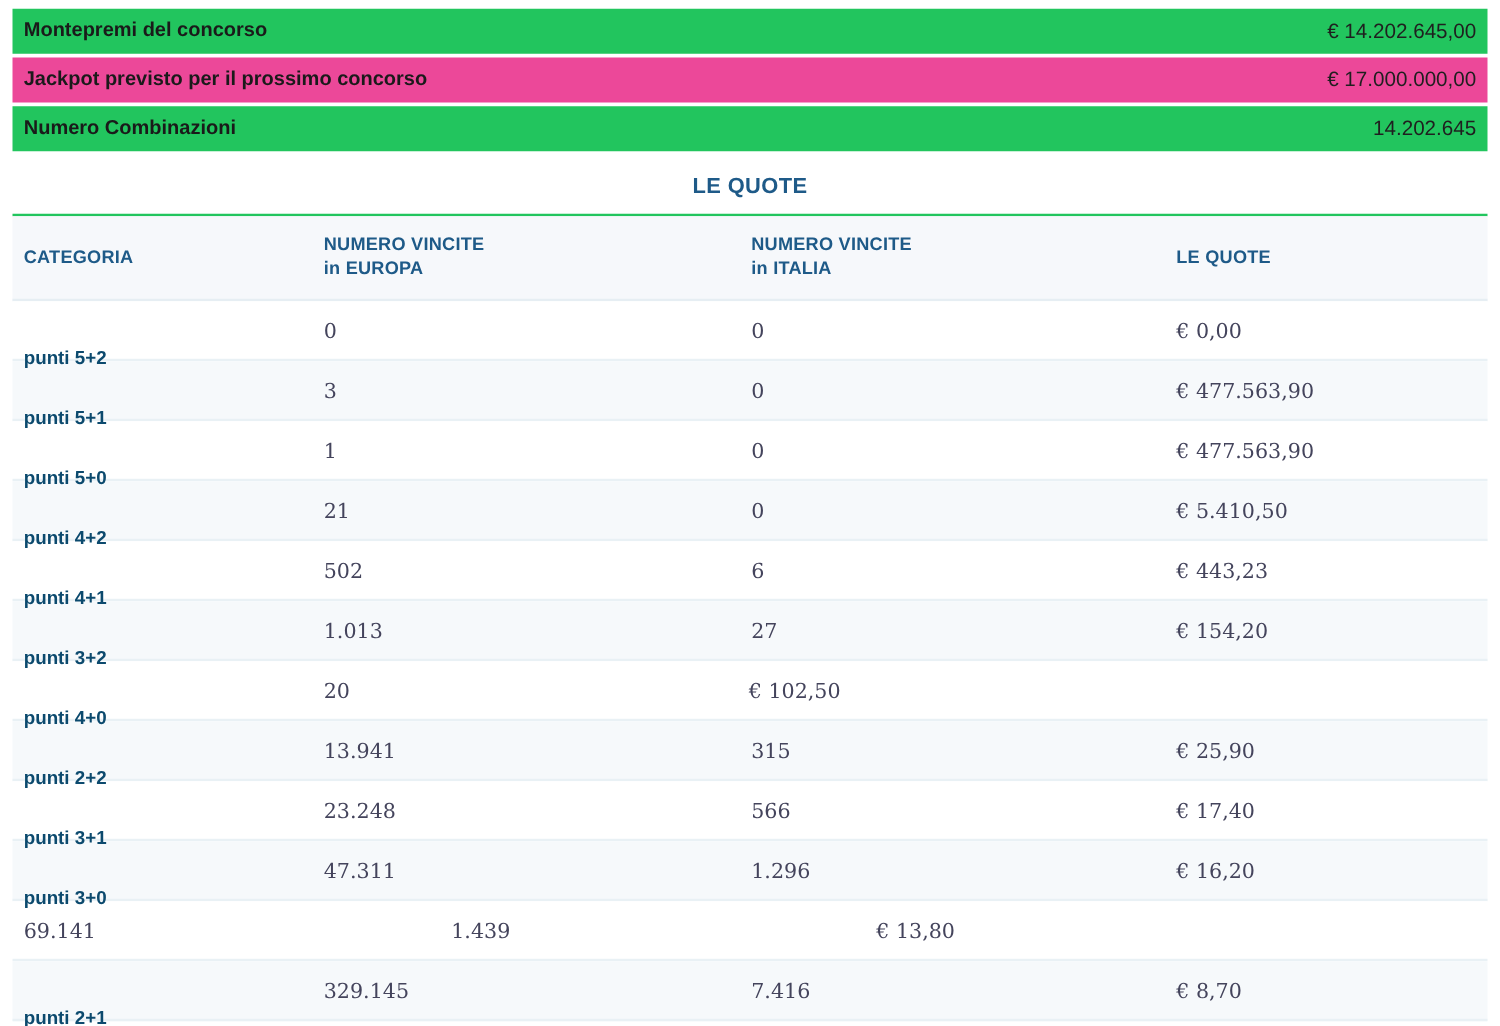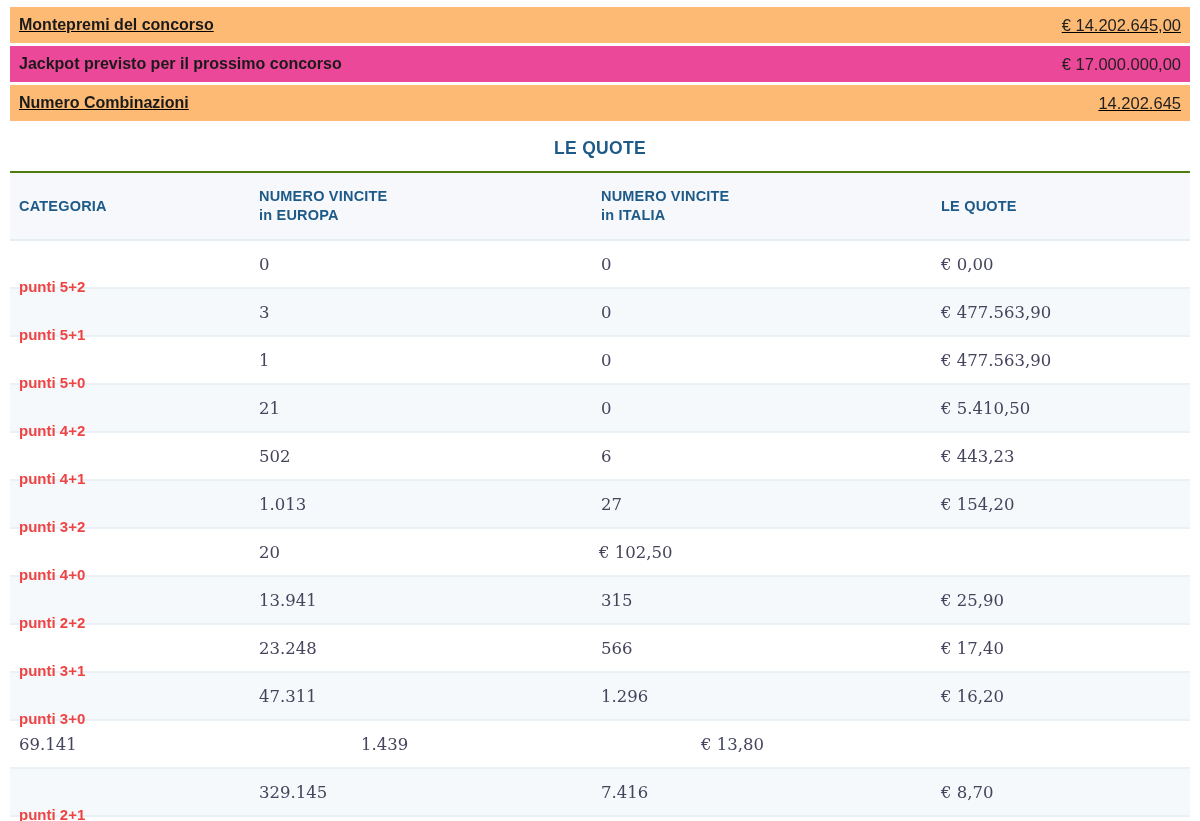--- a/index.html
+++ b/index.html
@@ -13,37 +13,37 @@
 
   
   .info-row {
     height: 36px;
     margin-bottom: 3px;
     display: flex;
     align-items: center;
     justify-content: space-between;
     padding: 0 9px;
   }
-  .info-dark  { background: #fdba74; text-decoration: underline; }
+  .info-dark  { background: #22c55e; }
   .info-light { background: #ec4899; }
   .info-label { font-weight: bold; font-size: 16px; color: #1a1a1a; }
   .info-value { font-size: 16.5px; color: #1f1f1f; }
 
   
   .quote-title {
     text-align: center;
     color: #1e5a88;
     font-weight: bold;
     font-size: 17.5px;
     letter-spacing: 0.3px;
     margin: 17px 0 12px 0;
   }
 
   
-  .quotes-table { border-top: 2px solid #4d7c0f; }
+  .quotes-table { border-top: 2px solid #22c55e; }
   .t-header {
     display: flex;
     background: #f6f8fb;
     height: 68px;
     border-bottom: 2px solid #e6eef3;
   }
   .th {
     display: flex;
     flex-direction: column;
     justify-content: center;
@@ -62,21 +62,21 @@
     background: #ffffff;
   }
   .t-row.alt { background: #f6f9fb; }
 
   .w-cat { width: 240px; }
   .w-eu  { width: 342px; }
   .w-it  { width: 340px; }
   .w-q   { flex: 1; }
 
   .cell-cat {
-    color: #ef4444;
+    color: #0c4a6e;
     font-weight: bold;
     font-size: 15px;
     padding-left: 9px;
     margin-top: 44px;
   }
   .cell-num {
     font-family: "DejaVu Serif", serif;
     color: #44445c;
     font-size: 16.5px;
     padding-left: 9px;

